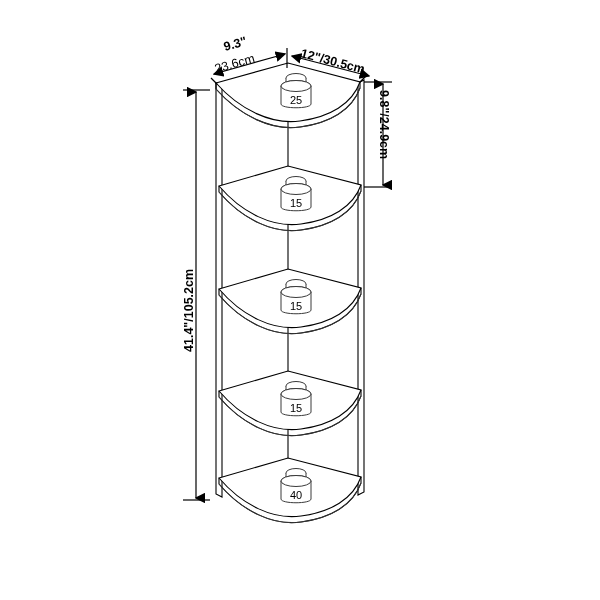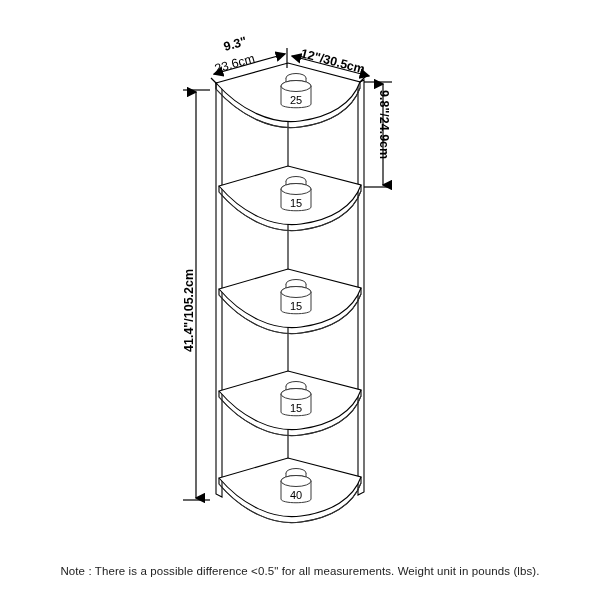--- a/index.html
+++ b/index.html
@@ -241,15 +241,14 @@
 
     <g>
       <line class="dimline" x1="183" y1="90" x2="210" y2="90"></line>
       <line class="dimline" x1="183" y1="500" x2="210" y2="500"></line>
       <line class="dimline" x1="196" y1="92" x2="196" y2="498" marker-start="url(#ar-up)" marker-end="url(#ar-dn)"></line>
       <text class="dim-txt" x="193" y="352" transform="rotate(-90 193 352)">41.4"/105.2cm</text>
     </g>
 
   </svg>
 
-  <div class="note">Note : There is a possible difference &lt;0.5" for all measurements. Weight unit in pounds (lbs).</div>
 
 </div>
 
 </body></html>

